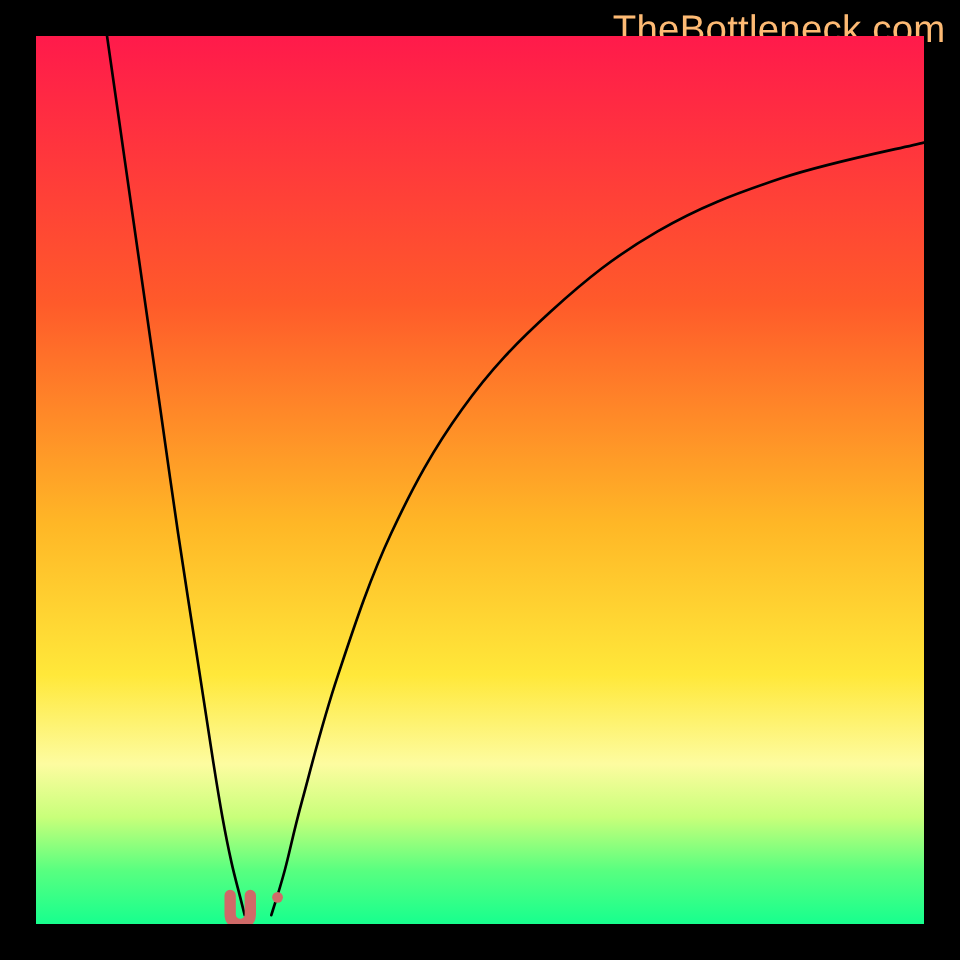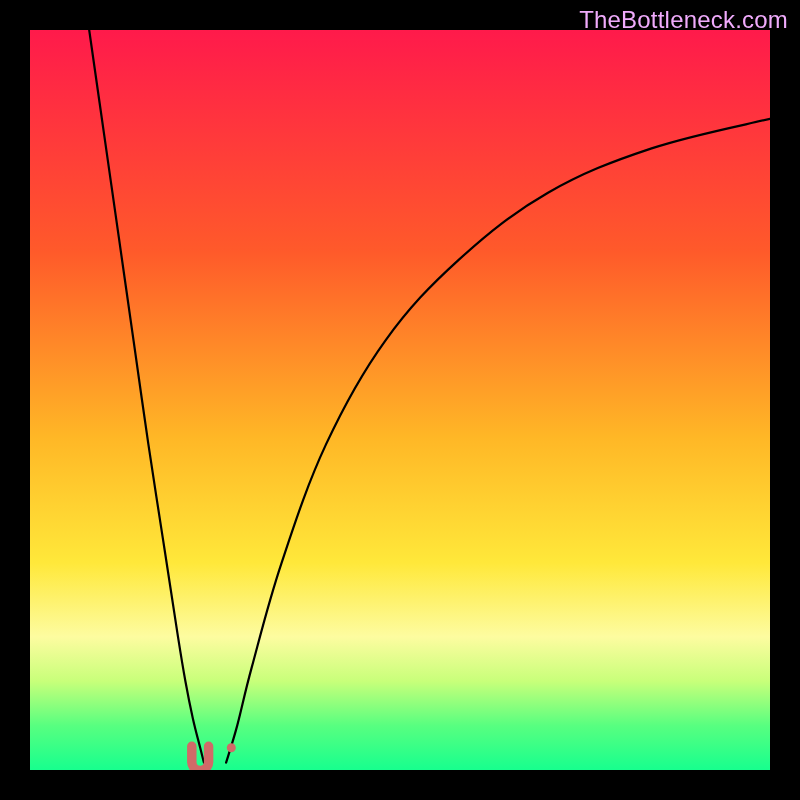--- a/index.html
+++ b/index.html
@@ -23,22 +23,22 @@
     top: 30px;
     left: 30px;
     width: 740px;
     height: 740px;
     overflow: hidden;
   }
   .watermark {
     position: absolute;
     top: 6px;
     right: 12px;
-    color: #f0abfc;
-    font-size: 24px;
+    color: #fdba74;
+    font-size: 32px;
     font-weight: 500;
     letter-spacing: 0.2px;
     user-select: none;
   }
 </style>
 </head>
 <body>
 
 <div class="frame">
 

